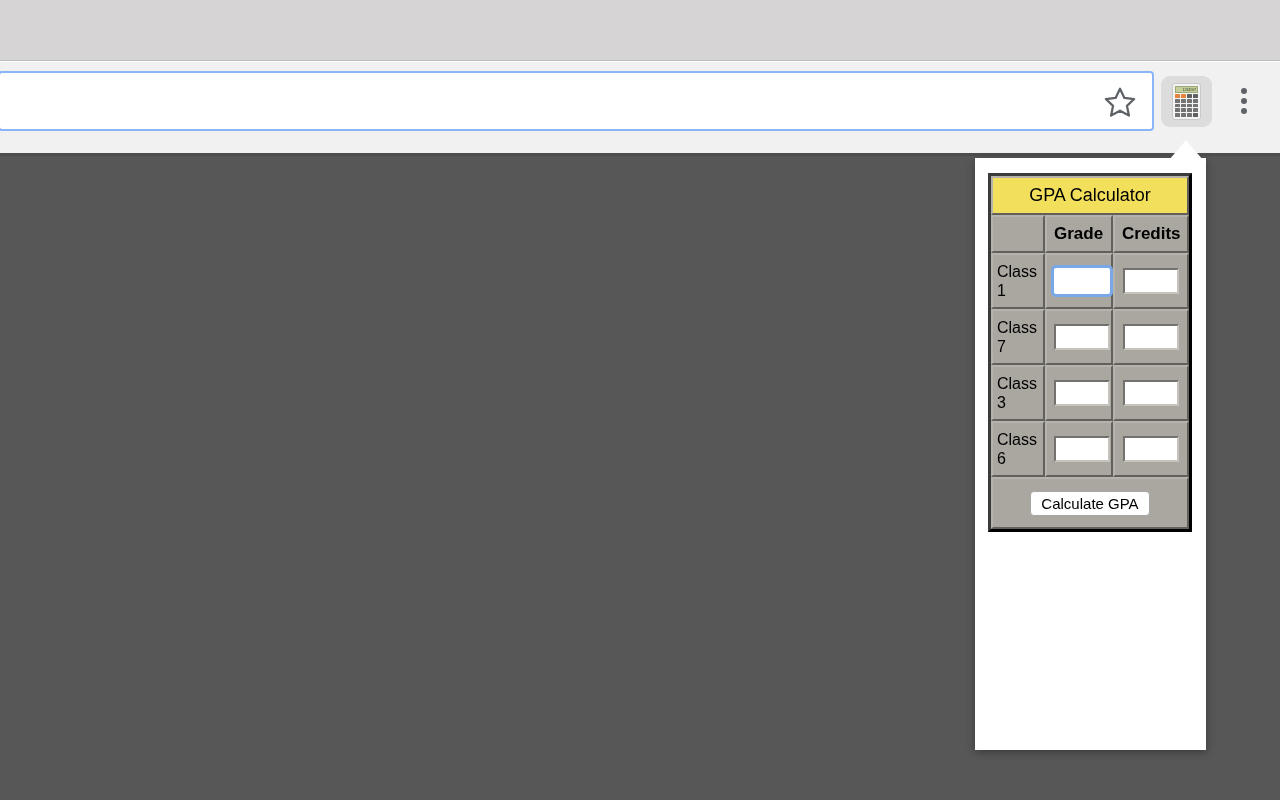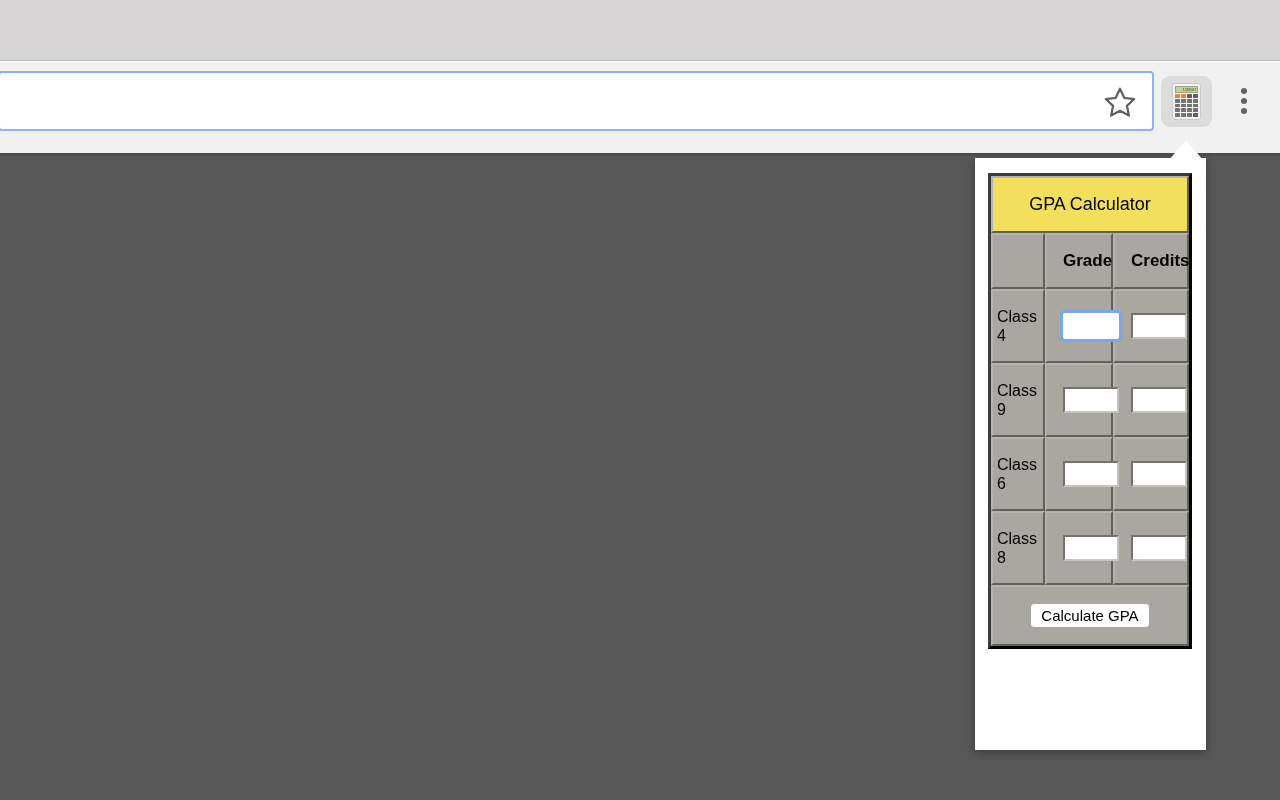--- a/index.html
+++ b/index.html
@@ -196,40 +196,39 @@
     border-collapse: separate;
     border-spacing: 0;
     background: #aaa6a0;
     border: 3px outset #3b3b3b;
     box-sizing: border-box;
     table-layout: fixed;
   }
   .gpa-table td, .gpa-table th {
     border: 2px outset #b6b2ac;
     background: #aaa6a0;
-    padding: 16px;
+    padding: 7px;
     box-sizing: border-box;
     vertical-align: middle;
   }
 
   .title-cell {
     background: #f2e05d !important;
     text-align: center;
     font-size: 18px;
     color: #000;
     height: 36px;
     font-weight: normal;
   }
 
   .col-label { width: 54px; }
   .col-grade { width: 68px; }
   .col-credits { width: 76px; }
 
   .hdr-cell {
-    text-align: center;
     font-weight: bold;
     font-size: 17px;
     color: #000;
     height: 36px;
   }
   .hdr-blank { height: 36px; }
 
   .class-label {
     font-size: 16px;
     color: #000;
@@ -345,62 +344,62 @@
         <tr>
           <td class="title-cell" colspan="3">GPA Calculator</td>
         </tr>
         <tr>
           <td class="hdr-blank"></td>
           <td class="hdr-cell">Grade</td>
           <td class="hdr-cell">Credits</td>
         </tr>
 
         <tr>
-          <td class="class-label">Class 4</td>
+          <td class="class-label">Class 1</td>
           <td class="input-cell">
             <input class="field focused" type="text" value="" style="">
           </td>
           <td class="input-cell">
             <input class="field" type="text" value="" style="">
           </td>
         </tr>
 
         <tr>
-          <td class="class-label">Class 9</td>
-          <td class="input-cell">
-            <input class="field" type="text" value="" style="">
-          </td>
-          <td class="input-cell">
-            <input class="field" type="text" value="" style="">
-          </td>
-        </tr>
-
+          <td class="class-label">Class 7</td>
+          <td class="input-cell">
+            <input class="field" type="text" value="" style="">
+          </td>
+          <td class="input-cell">
+            <input class="field" type="text" value="" style="">
+          </td>
+        </tr>
+
+        <tr>
+          <td class="class-label">Class 3</td>
+          <td class="input-cell">
+            <input class="field" type="text" value="" style="">
+          </td>
+          <td class="input-cell">
+            <input class="field" type="text" value="" style="">
+          </td>
+        </tr>
 
 
 
         <tr>
           <td class="class-label">Class 6</td>
           <td class="input-cell">
             <input class="field" type="text" value="" style="">
           </td>
           <td class="input-cell">
             <input class="field" type="text" value="" style="">
           </td>
         </tr>
 
 
-        <tr>
-          <td class="class-label">Class 8</td>
-          <td class="input-cell">
-            <input class="field" type="text" value="" style="">
-          </td>
-          <td class="input-cell">
-            <input class="field" type="text" value="" style="">
-          </td>
-        </tr>
 
         <tr>
           <td class="footer-cell" colspan="3">
             <button class="calc-gpa-btn">Calculate GPA</button>
           </td>
         </tr>
       </tbody>
     </table>
   </div>
 

